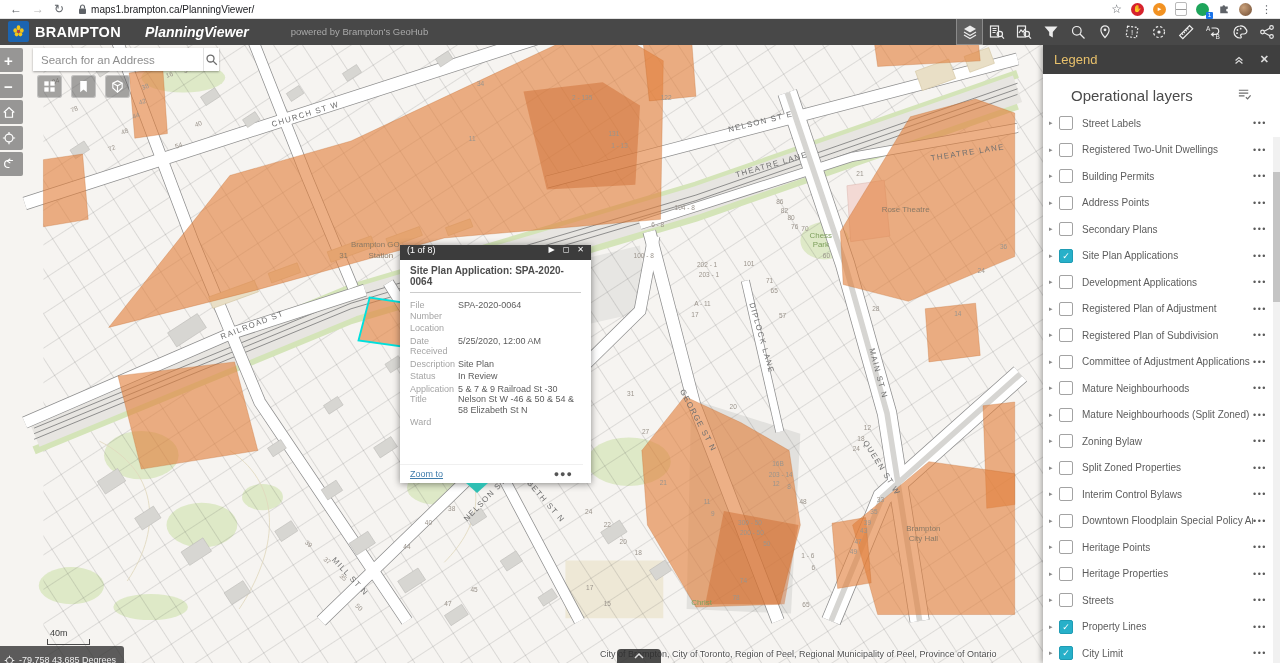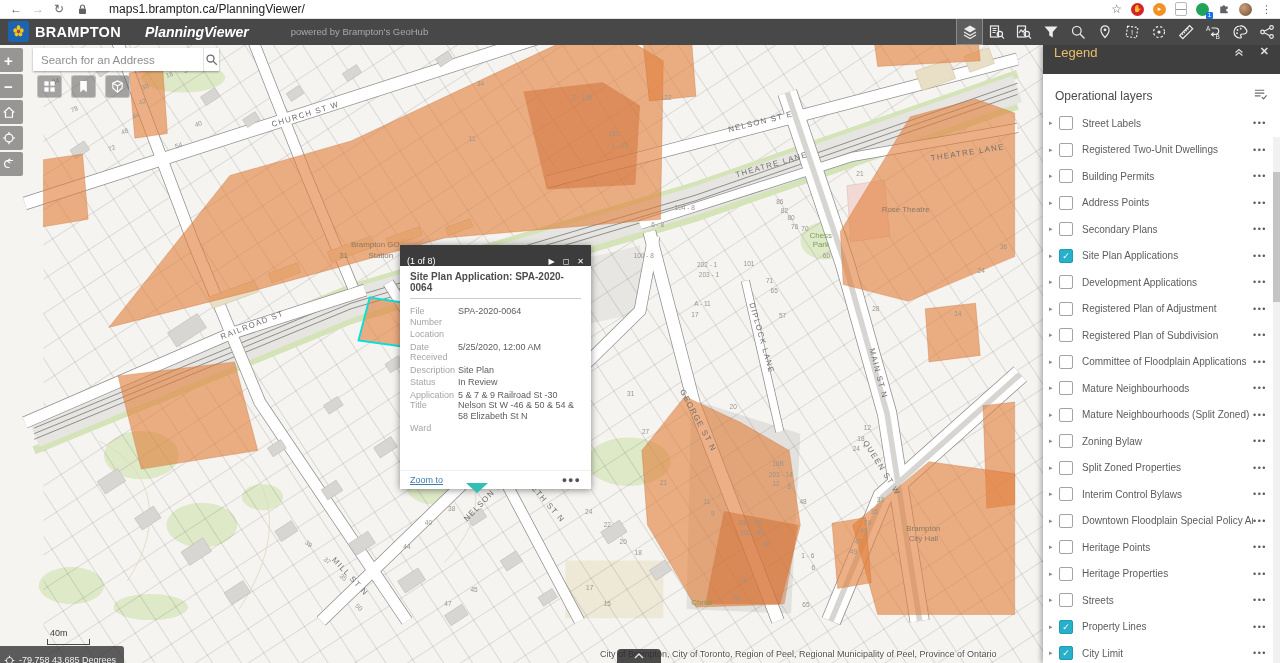--- a/index.html
+++ b/index.html
@@ -5,21 +5,21 @@
   html,body{margin:0;padding:0}
   body{width:1280px;height:663px;position:relative;overflow:hidden;
        font-family:"Liberation Sans",sans-serif;background:#fff}
 
   
   .browser-bar{position:absolute;top:0;left:0;width:1280px;height:18px;background:#fff;
     border-bottom:1px solid #e3e3e3;display:flex;align-items:center;z-index:60;font-size:11px}
   .nav-ic{color:#5f6368;font-size:12px;margin-left:10px;line-height:18px}
   .nav-ic.fwd{color:#b5b5b5}
   .lock{margin-left:14px;display:flex;align-items:center}
-  .url-text{color:#202124;font-size:12px;margin-left:22px}
+  .url-text{color:#202124;font-size:10px;margin-left:4px}
   .ext-area{margin-left:auto;display:flex;align-items:center;gap:9px;padding-right:8px}
   .ext{width:13px;height:13px;border-radius:50%;display:flex;align-items:center;justify-content:center;
        font-size:7px;color:#fff;position:relative}
   .ext.star{background:none;color:#5f6368;font-size:12px;width:auto;height:auto}
   .ext.abp{background:#d6222c}
   .ext.shot{background:#f29222}
   .ext.doc{background:#fff;border:1px solid #b9b9b9;border-radius:2px;width:10px;height:12px}
   .ext.doc i{display:block;width:6px;height:1px;background:#9a9a9a;margin:1.5px auto 0}
   .ext.grn{background:#1ea55b}
   .badge1{position:absolute;right:-4px;bottom:-3px;background:#1a73e8;color:#fff;font-size:6px;
@@ -63,31 +63,31 @@
   .map-btn svg{stroke:#fff;fill:none;stroke-width:1.4}
 
   
   .widget-dock{position:absolute;left:37px;top:30px;display:flex;gap:9px;z-index:30}
   .dock-btn{width:25px;height:23px;background:rgba(80,80,80,.5);border-radius:3px;
     box-shadow:inset 0 0 0 1px rgba(255,255,255,.35);display:flex;align-items:center;justify-content:center}
   .dock-btn svg{stroke:#fff;fill:none;stroke-width:1.2}
 
   
   .popup{position:absolute;left:400px;top:200px;width:191px;z-index:34;box-shadow:0 1px 7px rgba(0,0,0,.45)}
-  .popup-header{height:21px;background:#3c3c3c;color:#fff;font-size:9px;display:flex;align-items:flex-end;padding:0 7px}
+  .popup-header{height:15px;background:#3c3c3c;color:#fff;font-size:9px;display:flex;align-items:flex-start;padding:0 7px}
   .popup-controls{margin-left:auto;display:flex;gap:8px;font-size:8px;align-items:center}
   .popup-controls span{cursor:default}
   .popup-body{background:#fff;height:223px;padding:5px 10px 0;box-sizing:border-box;position:relative;overflow:hidden}
   .popup-title{font-size:10px;font-weight:bold;color:#4d4d4d;padding-bottom:5px;border-bottom:1px solid #ccc;margin-bottom:7px}
   .fields{height:176px;overflow:hidden}
   .field{display:flex;margin-bottom:2px}
   .flabel{width:48px;min-width:48px;color:#a5a5a5;font-size:9px;line-height:1.17}
   .fvalue{color:#5c5c5c;font-size:9px;line-height:1.17}
   .partial-row{height:5px;overflow:hidden;display:flex;gap:14px}
-  .popup-footer{position:absolute;left:0;right:0;bottom:0;height:18px;background:#fff;display:flex;
+  .popup-footer{position:absolute;left:0;right:8px;bottom:0;height:18px;background:#fff;display:flex;
     align-items:center;padding:0 10px;border-top:1px solid #f0f0f0}
   .zoomto{color:#3f7cab;font-size:9px;text-decoration:underline}
   .footer-dots{margin-left:auto;color:#555;font-size:9px;letter-spacing:1px}
   .popup-pointer{position:absolute;left:66px;top:238px;width:0;height:0;
     border-left:11px solid transparent;border-right:11px solid transparent;border-top:10px solid #2fbfb3}
 
   
   .scale-label{position:absolute;left:50px;top:583px;font-size:9px;color:#3c3c3c;z-index:20}
   .scale-bar{position:absolute;left:47px;top:594px;width:41px;height:5px;border:1px solid #4a4a4a;border-top:0;z-index:20}
   .coord-bar{position:absolute;left:0px;top:601px;height:28px;background:rgba(40,40,40,.75);color:#f0f0f0;
@@ -95,26 +95,26 @@
   .attribution{position:absolute;left:600px;top:604px;width:443px;height:14px;overflow:hidden;white-space:nowrap;
     font-size:9px;color:#4f4f4f;z-index:19;
     text-shadow:0 0 2px #fff,0 0 2px #fff,0 0 3px #fff}
   .more-tab{position:absolute;left:617px;top:604px;width:44px;height:14px;background:rgba(45,45,45,.85);
     border-radius:4px 4px 0 0;display:flex;align-items:center;justify-content:center;z-index:22}
   .more-tab svg{stroke:#ddd;fill:none;stroke-width:1.5}
 
   
   .legend-panel{position:absolute;top:45px;left:1043px;width:237px;height:618px;background:#fff;z-index:40;
     box-shadow:-2px 0 5px rgba(0,0,0,.3);display:flex;flex-direction:column}
-  .legend-header{height:29px;background:#3f3f3f;color:#e7c06b;display:flex;align-items:flex-start;
+  .legend-header{height:29px;background:#3f3f3f;color:#e7c06b;display:flex;align-items:center;
     padding:0 11px;font-size:13px;flex:none}
   .lh-icons{margin-left:auto;display:flex;gap:15px;align-items:center}
   .lh-icons svg{stroke:#dcdcdc;fill:none;stroke-width:1.4}
   .lh-close{color:#dcdcdc;font-size:11px;font-weight:bold}
-  .legend-section{display:flex;align-items:center;padding:13px 12px 3px;font-size:12px;color:#4a4a4a;flex:none}
+  .legend-section{display:flex;align-items:center;padding:13px 28px 3px;font-size:15px;color:#4a4a4a;flex:none}
   .ls-icon{margin-left:auto}
   .ls-icon svg{stroke:#6e6e6e;fill:none;stroke-width:1.3}
   .layer-list{flex:1;overflow:hidden;position:relative;padding-top:3px}
   .layer-row{display:flex;align-items:center;height:26.5px;padding-left:6px;font-size:10px;color:#5c5c5c}
   .caret{color:#8a8a8a;font-size:7px;width:10px;flex:none}
   .cb{width:12px;height:12px;border:1px solid #a3a3a3;border-radius:2px;margin-right:9px;background:#fff;
       flex:none;font-size:9px;line-height:12px;text-align:center;color:#fff}
   .cb.checked{background:#27b0c9;border-color:#1f9cb4}
   .row-label{white-space:nowrap;overflow:hidden}
   .row-dots{margin-left:auto;margin-right:13px;color:#5a5a5a;font-size:9px;letter-spacing:1.5px;flex:none}
@@ -695,21 +695,21 @@
       </div>
       <div class="layer-row">
         <span class="caret">▸</span>
         <span class="cb"></span>
         <span class="row-label">Registered Plan of Subdivision</span>
         <span class="row-dots">•••</span>
       </div>
       <div class="layer-row">
         <span class="caret">▸</span>
         <span class="cb"></span>
-        <span class="row-label">Committee of Floodplain Applications</span>
+        <span class="row-label">Committee of Adjustment Applications</span>
         <span class="row-dots">•••</span>
       </div>
       <div class="layer-row">
         <span class="caret">▸</span>
         <span class="cb"></span>
         <span class="row-label">Mature Neighbourhoods</span>
         <span class="row-dots">•••</span>
       </div>
       <div class="layer-row">
         <span class="caret">▸</span>

